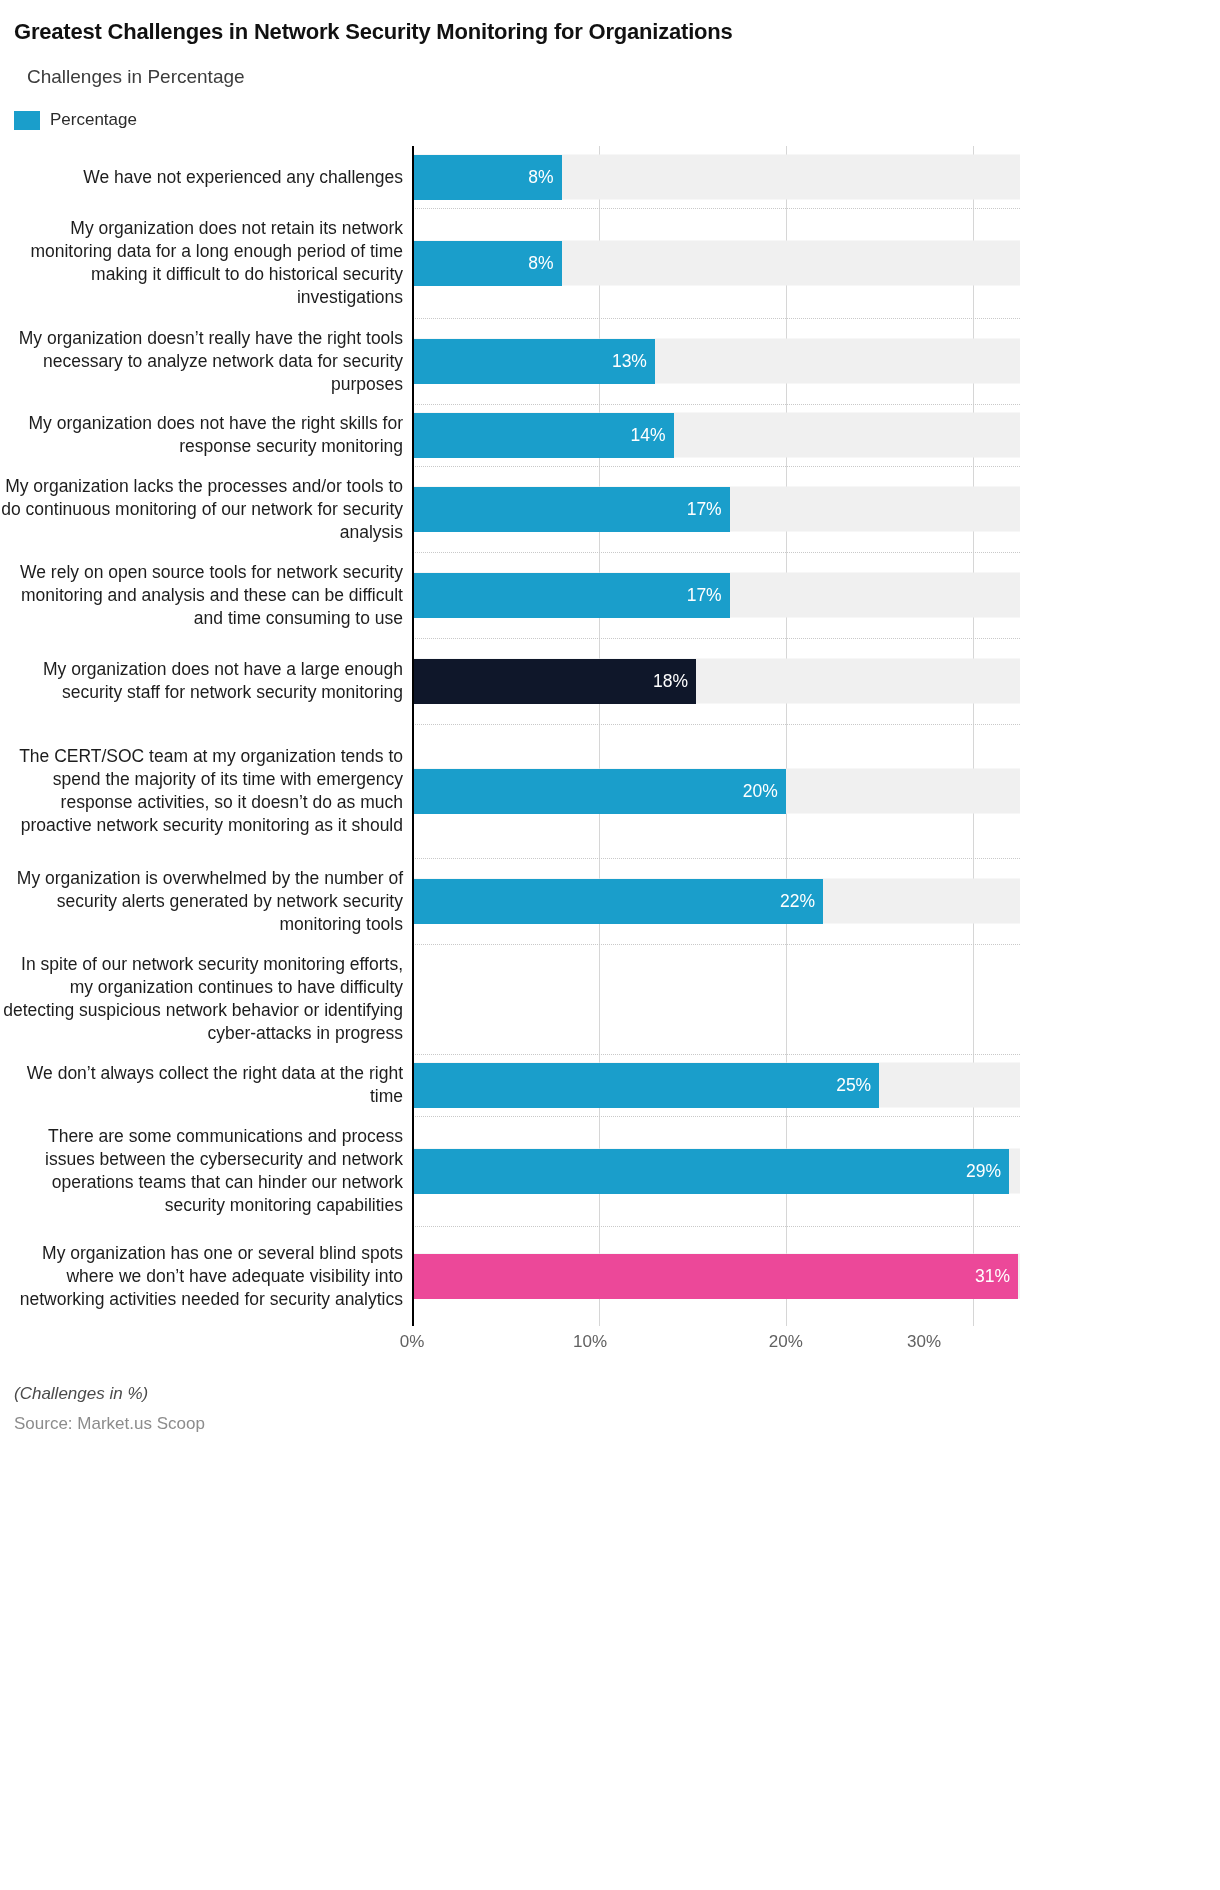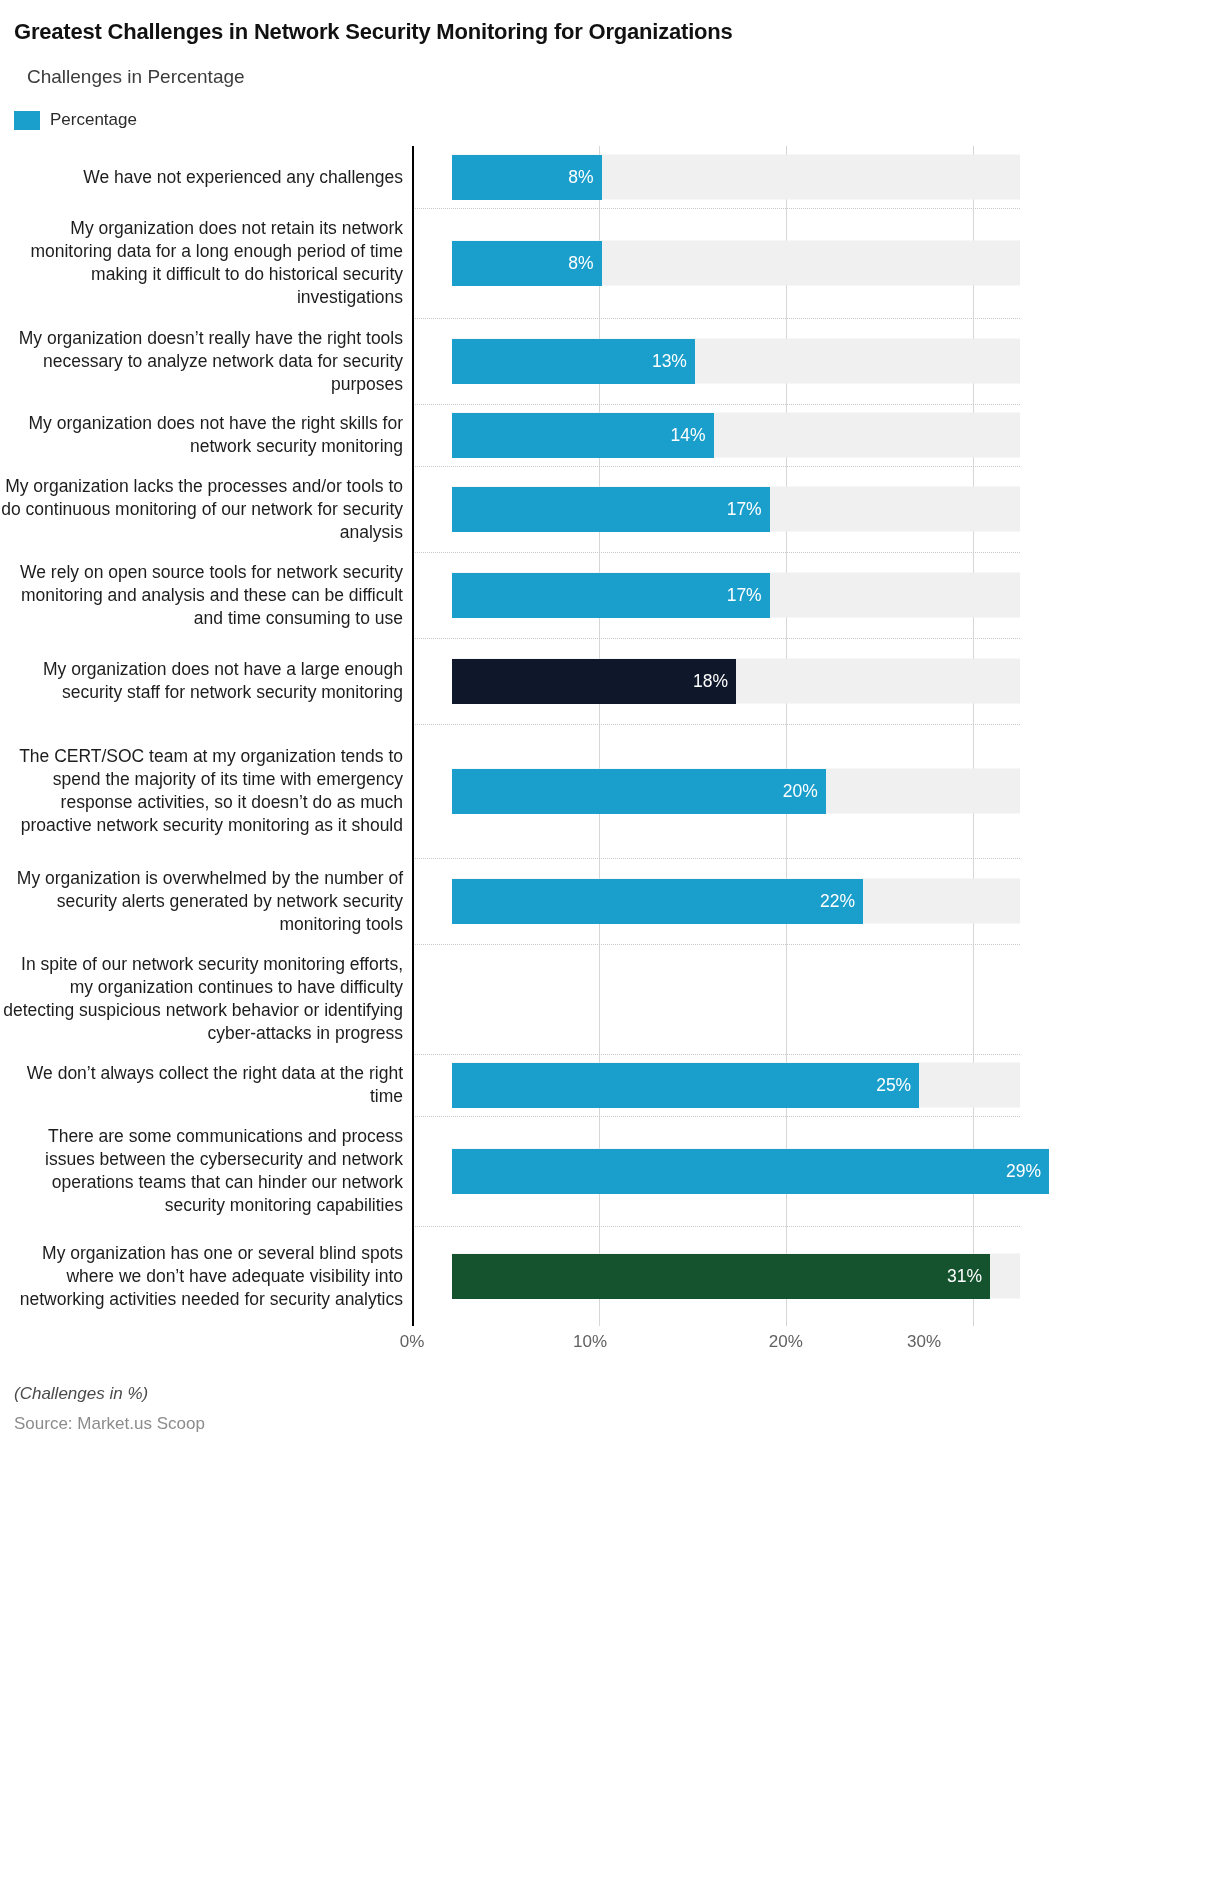--- a/index.html
+++ b/index.html
@@ -68,21 +68,20 @@
     width: 1020px;
   }
   .rows {
     position: relative;
     z-index: 2;
   }
   .row {
     display: flex;
     align-items: stretch;
     position: relative;
-    gap: 40px;
   }
   .row-sep {
     position: absolute;
     left: 10px;
     right: 0;
     top: 0;
     border-top: 1px dotted #c9c9c9;
     height: 0;
   }
   .cat {
@@ -240,21 +239,21 @@
             <div class="bararea">
               <div class="track"></div>
               <div class="bar" style="width: 242.938px; background: rgb(26, 158, 203);">
                 <span class="bar-value">13%</span>
               </div>
             </div>
           </div>
           <div class="row" style="height: 62px;">
             <div class="row-sep"></div>
             <div class="cat">
-              <span>My organization does not have the right skills for network security monitoring</span>
+              <span>My organization does not have the right skills for response security monitoring</span>
             </div>
             <div class="bararea">
               <div class="track"></div>
               <div class="bar" style="width: 261.625px; background: rgb(26, 158, 203);">
                 <span class="bar-value">14%</span>
               </div>
             </div>
           </div>
           <div class="row" style="height: 86px;">
             <div class="row-sep"></div>
@@ -346,21 +345,21 @@
               </div>
             </div>
           </div>
           <div class="row" style="height: 100px;">
             <div class="row-sep"></div>
             <div class="cat">
               <span>My organization has one or several blind spots where we don’t have adequate visibility into networking activities needed for security analytics</span>
             </div>
             <div class="bararea">
               <div class="track"></div>
-              <div class="bar" style="width: 538px; background: #14532d;">
+              <div class="bar" style="width: 606px; background: #ec4899;">
                 <span class="bar-value">31%</span>
               </div>
             </div>
           </div>
         </div>
     </div>
     <div class="xaxis" id="xaxis">
         <div class="xtick" style="left: 412px;">0%</div>
         <div class="xtick" style="left: 590px;">10%</div>
         <div class="xtick" style="left: 785.75px;">20%</div>

